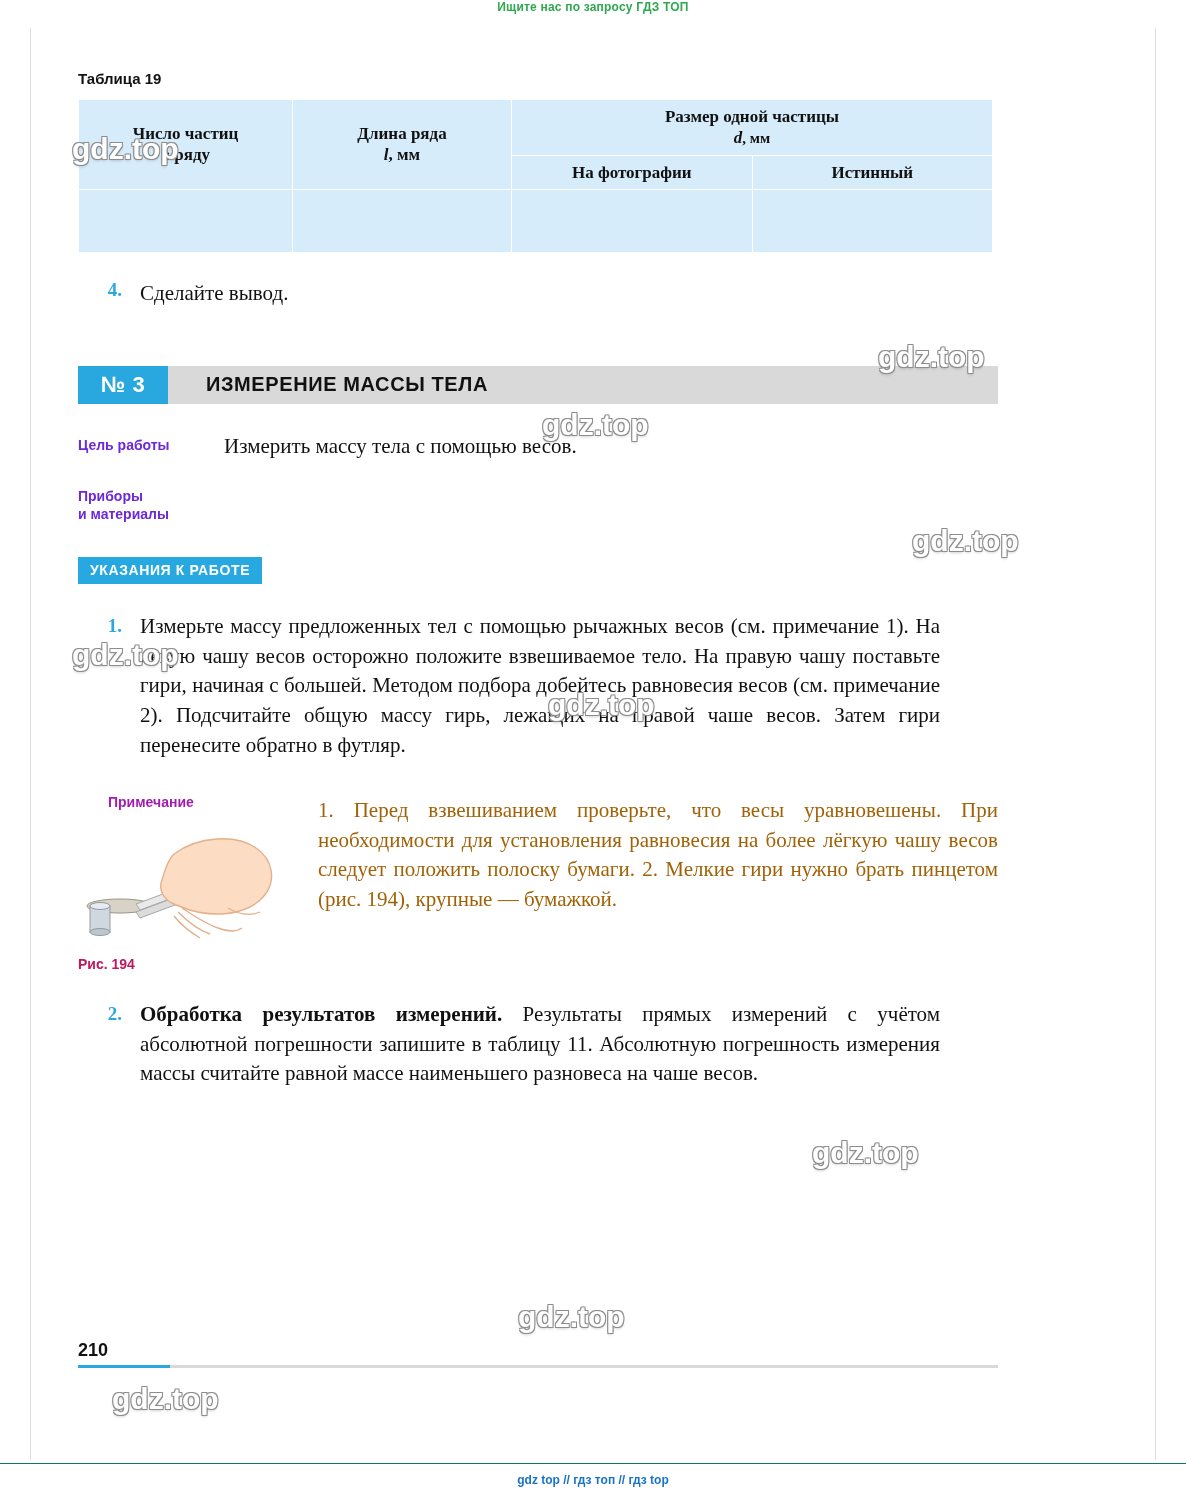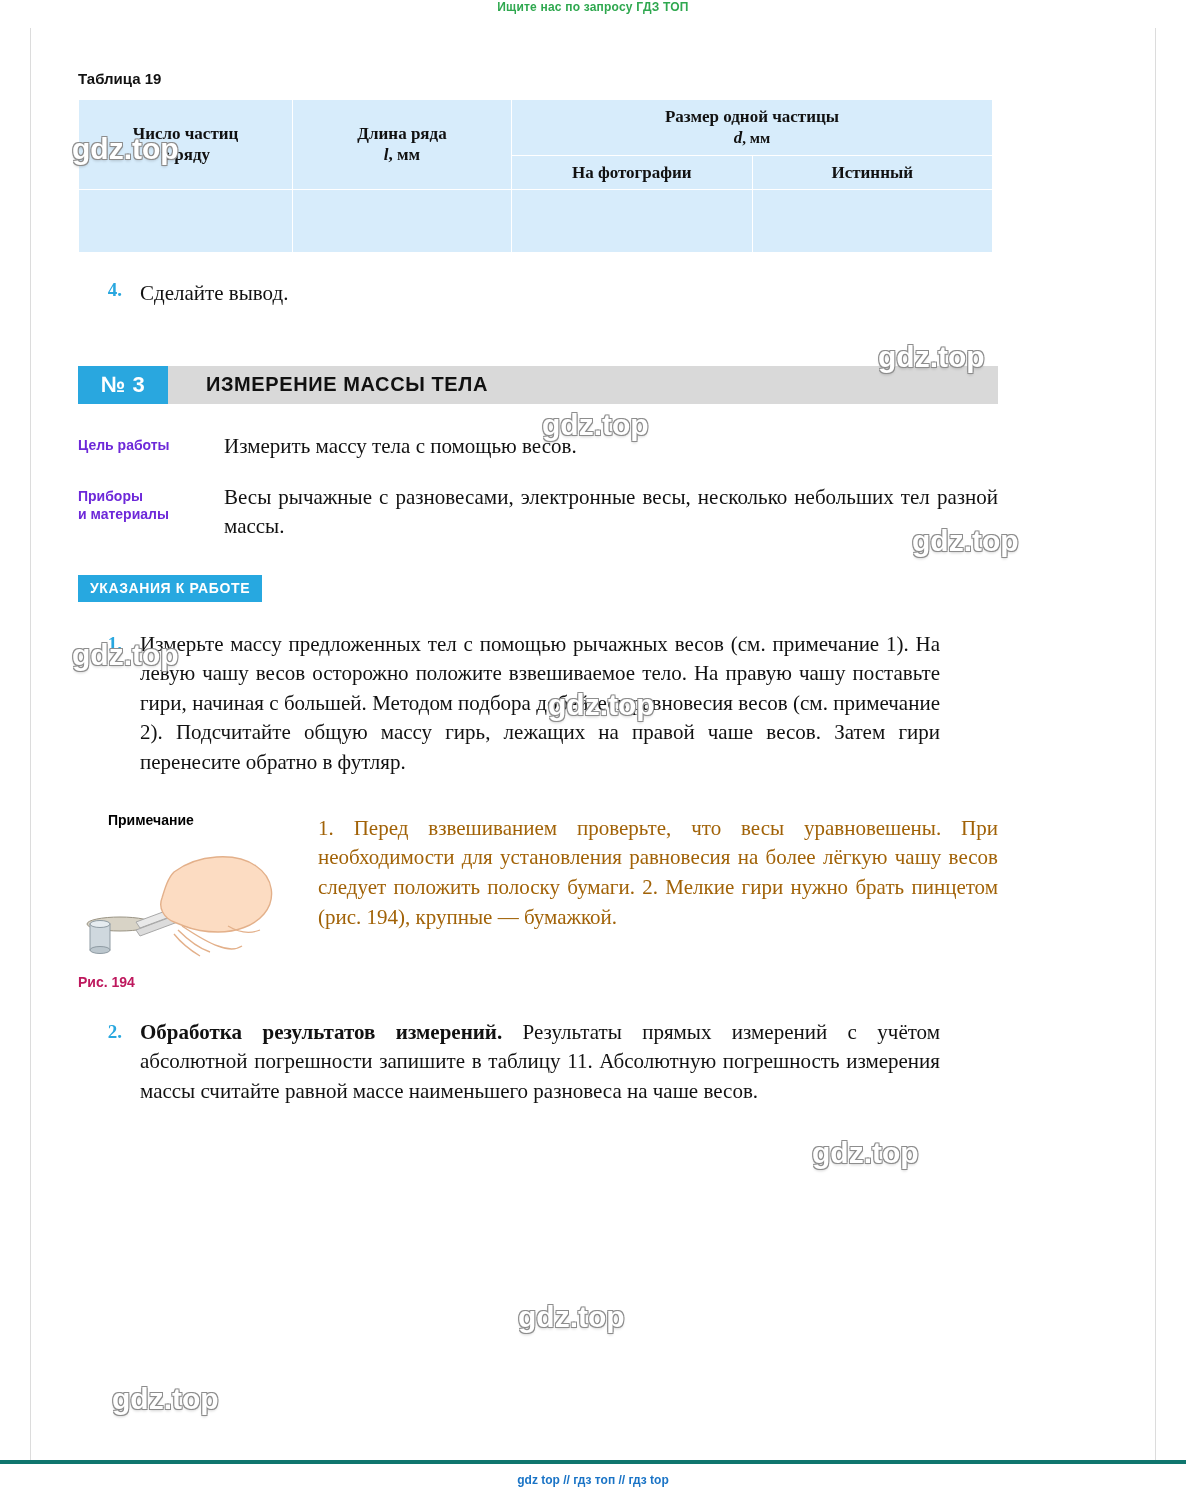--- a/index.html
+++ b/index.html
@@ -47,21 +47,21 @@
     left: 0; bottom: 0;
     width: 1186px;
     height: 32px;
     display: flex;
     align-items: center;
     justify-content: center;
     font-family: "Liberation Sans", sans-serif;
     font-size: 12px;
     font-weight: bold;
     color: #1a74c6;
-    border-top: 4px solid #0f766e;
+    border-top: 1px solid #0f766e;
     background: #fff;
   }
   .content {
     position: absolute;
     left: 78px;
     top: 70px;
     width: 920px;
   }
   
   .table-label {
@@ -213,21 +213,21 @@
     margin-top: 34px;
   }
   .note-left {
     width: 240px;
     flex: 0 0 240px;
   }
   .note-caption {
     font-family: "Liberation Sans", sans-serif;
     font-size: 14px;
     font-weight: bold;
-    color: #000000;
+    color: #a21caf;
     padding-left: 30px;
   }
   .fig-wrap {
     position: relative;
     width: 210px;
     height: 130px;
     margin-top: 10px;
   }
   .fig-caption {
     font-family: "Liberation Sans", sans-serif;
@@ -344,21 +344,20 @@
     <div class="meta-row">
       <div class="meta-label">Цель работы</div>
       <div class="meta-text">Измерить массу тела с помощью весов.</div>
     </div>
 
     <div class="meta-row equip">
       <div class="meta-label">
         <div>Приборы</div>
         <div>и материалы</div>
       </div>
-      <div class="meta-text">Весы рычажные с разновесами, электронные весы, несколько небольших тел разной массы.</div>
     </div>
 
     <div class="badge">УКАЗАНИЯ К РАБОТЕ</div>
 
     <div class="item">
       <div class="num">1.</div>
       <div class="body">Измерьте массу предложенных тел с помощью рычажных весов (см. примечание 1). На левую чашу весов осторожно положите взвешиваемое тело. На правую чашу поставьте гири, начиная с большей. Методом подбора добейтесь равновесия весов (см. примечание 2). Подсчитайте общую массу гирь, лежащих на правой чаше весов. Затем гири перенесите обратно в футляр.</div>
     </div>
 
     <div class="note-block">
@@ -387,20 +386,24 @@
       <div class="note-text">1. Перед взвешиванием проверьте, что весы уравновешены. При необходимости для установления равновесия на более лёгкую чашу весов следует положить полоску бумаги. 2. Мелкие гири нужно брать пинцетом (рис. 194), крупные — бумажкой.</div>
     </div>
 
     <div class="item">
       <div class="num">2.</div>
       <div class="body"><b>Обработка результатов измерений.</b><span> Результаты прямых измерений с учётом абсолютной погрешности запишите в таблицу 11. Абсолютную погрешность измерения массы считайте равной массе наименьшего разновеса на чаше весов.</span></div>
     </div>
 
   </div>
 
+  <div class="page-num-wrap">
+    <div class="page-num">210</div>
+    <div class="rule"></div>
+  </div>
 
   <div class="wm" style="left:72px;  top:132px;  font-size:30px;">gdz.top</div>
   <div class="wm" style="left:878px; top:340px;  font-size:30px;">gdz.top</div>
   <div class="wm" style="left:542px; top:408px;  font-size:30px;">gdz.top</div>
   <div class="wm" style="left:912px; top:524px;  font-size:30px;">gdz.top</div>
   <div class="wm" style="left:72px;  top:638px;  font-size:30px;">gdz.top</div>
   <div class="wm" style="left:548px; top:688px;  font-size:30px;">gdz.top</div>
   <div class="wm" style="left:812px; top:1136px; font-size:30px;">gdz.top</div>
   <div class="wm" style="left:518px; top:1300px; font-size:30px;">gdz.top</div>
   <div class="wm" style="left:112px; top:1382px; font-size:30px;">gdz.top</div>

